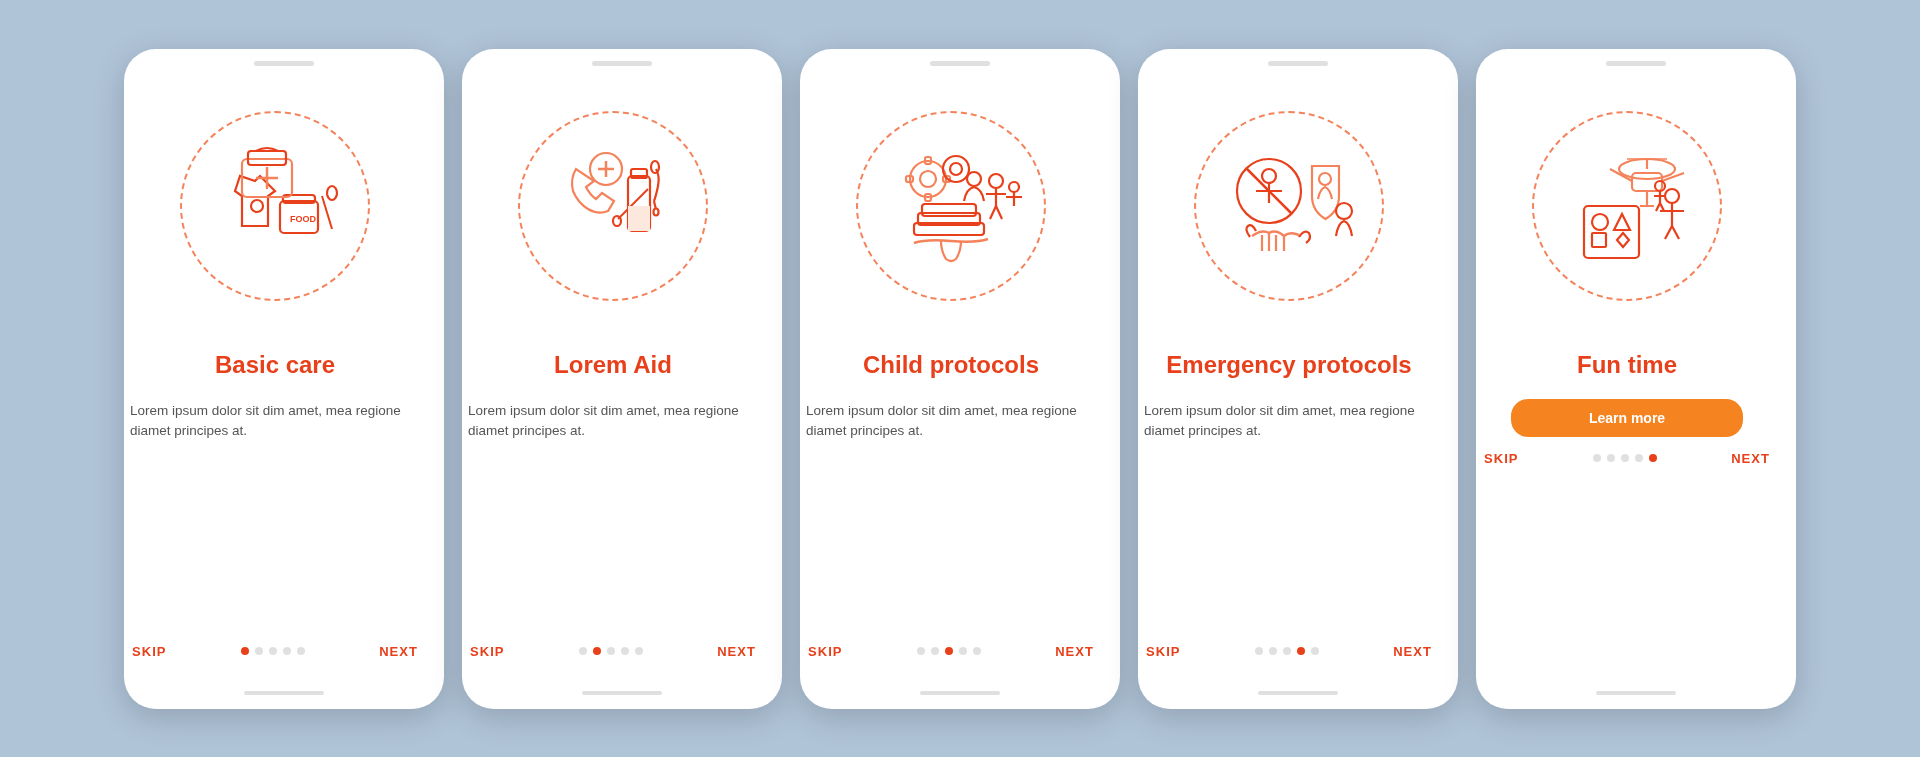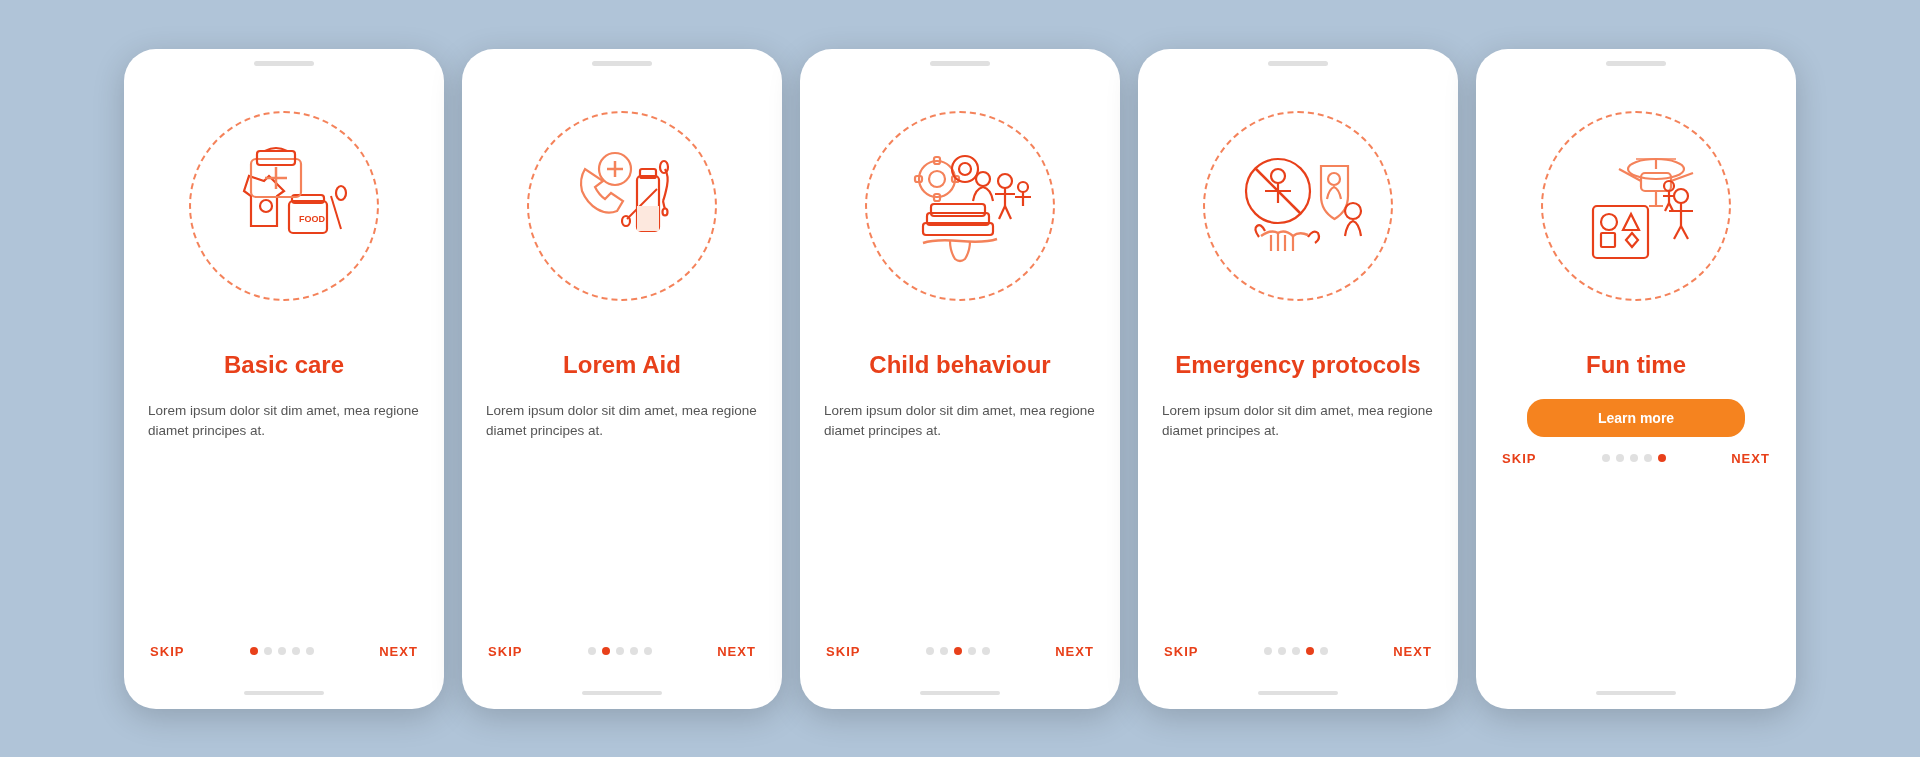--- a/index.html
+++ b/index.html
@@ -21,21 +21,21 @@
     }
     .phone-card {
       width: 320px;
       height: 660px;
       background: #fff;
       border-radius: 32px;
       box-shadow: 0 8px 32px rgba(0,0,0,0.18);
       display: flex;
       flex-direction: column;
       align-items: center;
-      padding: 18px 24px 18px 24px;
+      padding: 18px 24px 18px 6px;
       position: relative;
       overflow: hidden;
     }
     .phone-card::before {
       content: '';
       position: absolute;
       top: 12px;
       left: 50%;
       transform: translateX(-50%);
       width: 60px;
@@ -270,21 +270,21 @@
           <line x1="140" y1="77" x2="140" y2="95" stroke="#e8401a"></line>
           <line x1="130" y1="83" x2="150" y2="83" stroke="#e8401a"></line>
           <line x1="140" y1="95" x2="134" y2="108" stroke="#e8401a"></line>
           <line x1="140" y1="95" x2="146" y2="108" stroke="#e8401a"></line>
           <circle cx="158" cy="76" r="5" stroke="#e8401a"></circle>
           <line x1="158" y1="81" x2="158" y2="95" stroke="#e8401a"></line>
           <line x1="150" y1="86" x2="166" y2="86" stroke="#e8401a"></line>
         </g>
       </svg>
     </div>
-    <div class="card-title">Child behaviour</div>
+    <div class="card-title">Child protocols</div>
     <div class="card-desc">Lorem ipsum dolor sit dim amet, mea regione diamet principes at.</div>
     <div class="card-nav">
       <button class="nav-btn">SKIP</button>
       <div class="dots">
         <div class="dot"></div>
         <div class="dot"></div>
         <div class="dot active"></div>
         <div class="dot"></div>
         <div class="dot"></div>
       </div>

